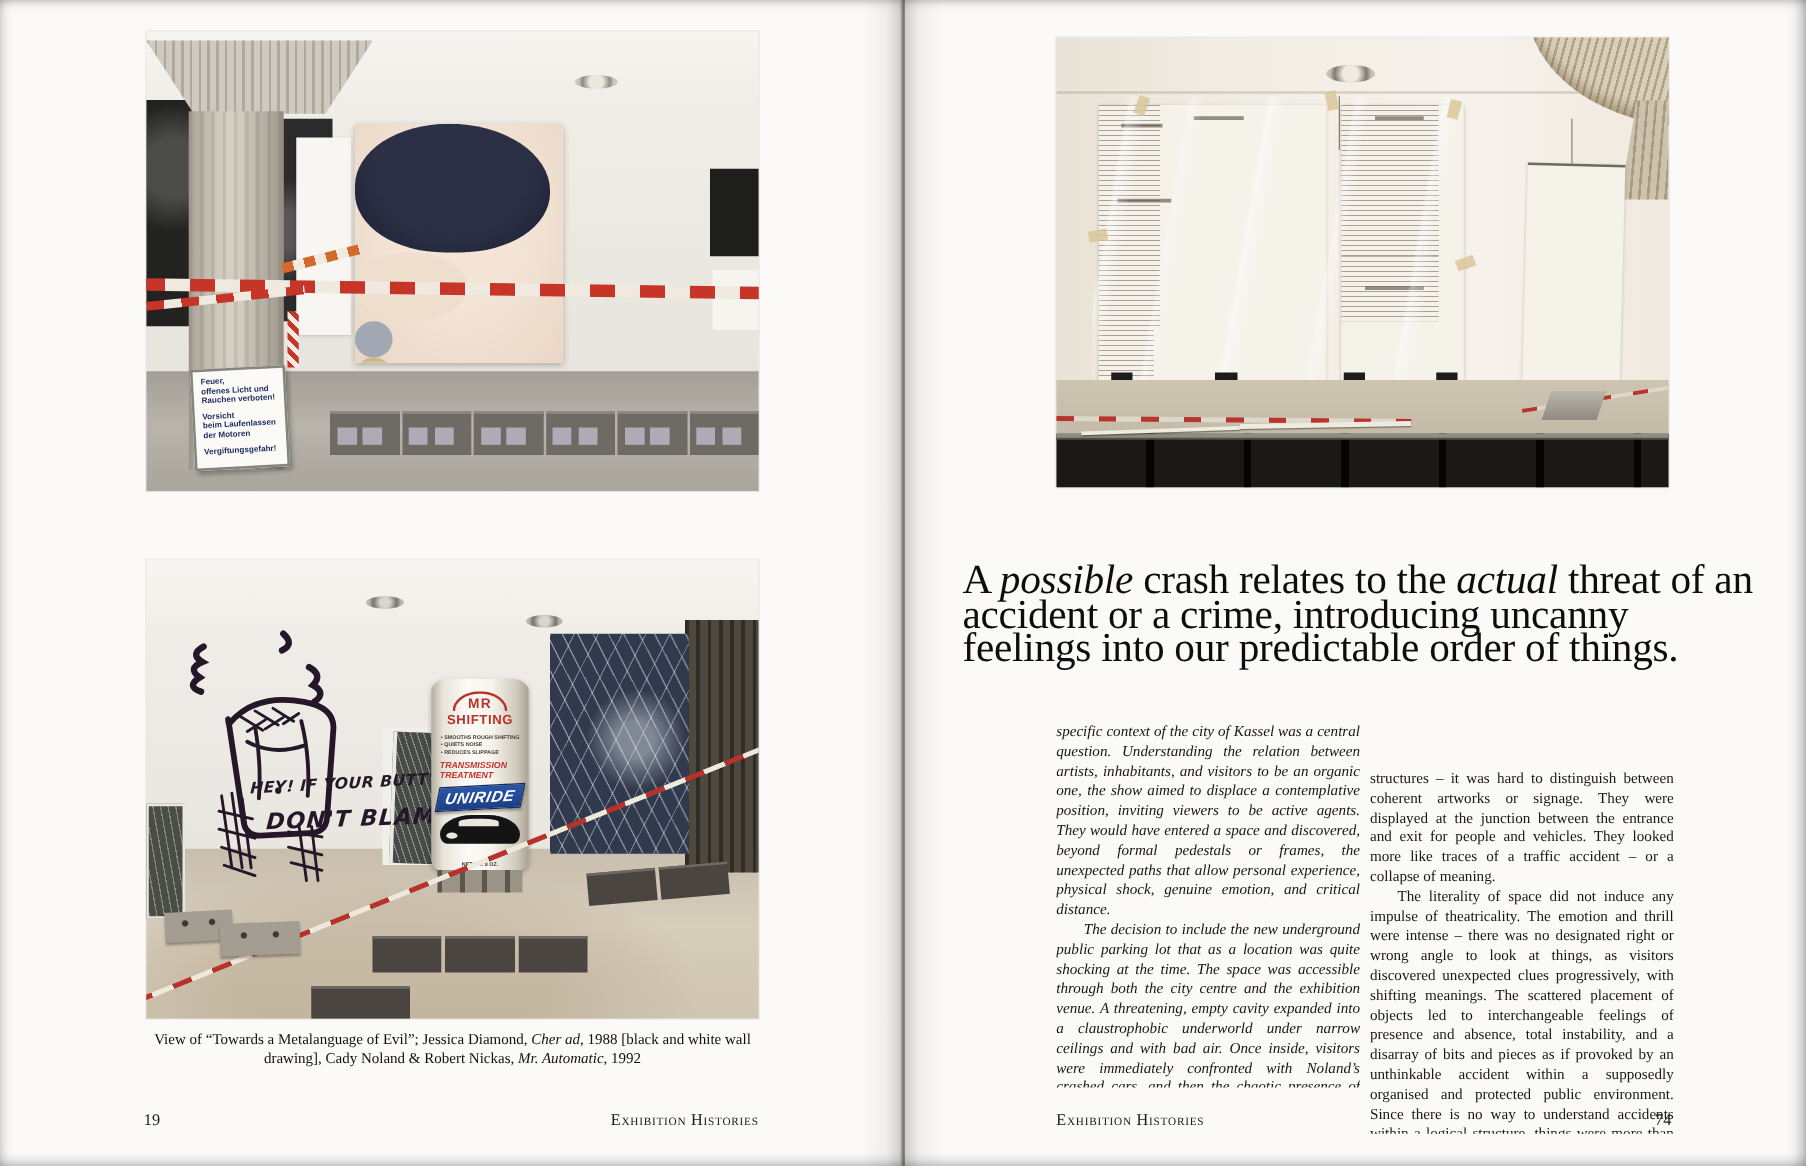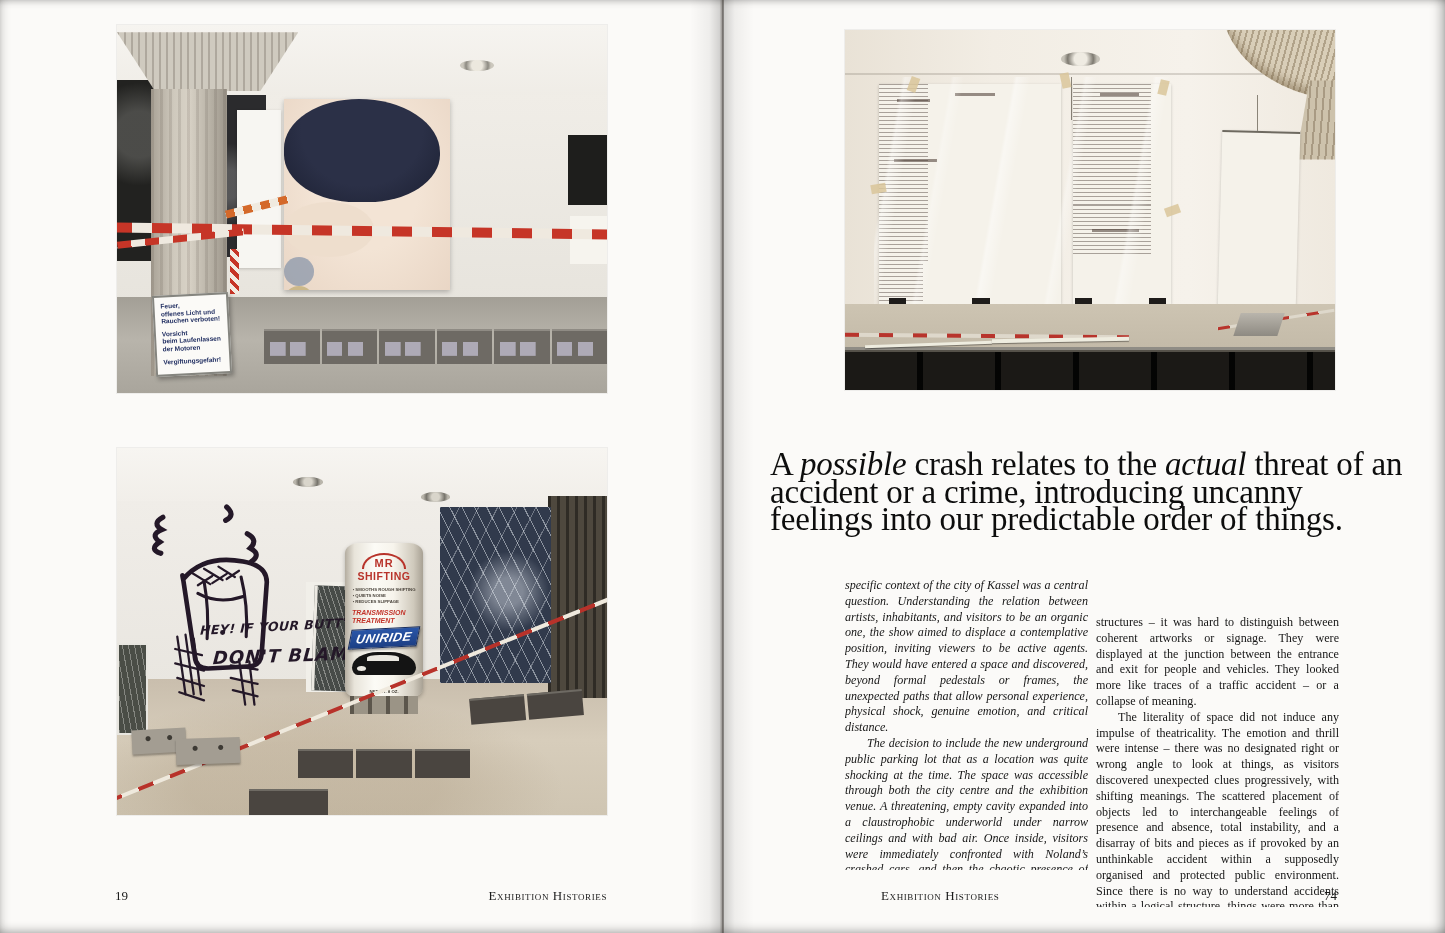--- a/index.html
+++ b/index.html
@@ -10,21 +10,21 @@
   .abs{position:absolute;}
   .gutter{position:absolute;left:690px;top:0;width:64px;height:100%;pointer-events:none;
     background:linear-gradient(90deg,rgba(0,0,0,0) 0%,rgba(0,0,0,.05) 30%,rgba(0,0,0,.16) 46%,
       rgba(75,70,65,.55) 50%,rgba(0,0,0,.18) 53%,rgba(0,0,0,.05) 70%,rgba(0,0,0,0) 100%);}
   .gutter::after{content:"";position:absolute;left:32px;top:0;width:2px;height:100%;background:rgba(60,55,50,.45);}
   .photo{position:absolute;overflow:hidden;background:#e9e6df;box-shadow:0 0 0 1px rgba(0,0,0,.05);}
   .photo > div, .photo span{position:absolute;}
   .caption{position:absolute;text-align:center;font-size:12px;line-height:15.2px;color:#101010;}
   .caption em{font-style:italic;}
   .footer{position:absolute;display:flex;justify-content:space-between;align-items:baseline;font-size:13px;color:#1a1a1a;}
-  .runhead{font-variant:small-caps;letter-spacing:.6px;margin-left:36px;}
+  .runhead{font-variant:small-caps;letter-spacing:.6px;}
   .pullquote{position:absolute;text-align:left;font-size:33px;line-height:27.5px;letter-spacing:-.2px;color:#0d0d0d;}
   .pullquote em{font-style:italic;}
   .bodycol{position:absolute;width:243px;font-size:12.1px;line-height:15.8px;text-align:justify;color:#161616;}
   .bodycol p{margin:0;}
   .bodycol p.indent{text-indent:22px;}
   .textlines{background-image:repeating-linear-gradient(180deg,rgba(75,62,55,.45) 0 1px,transparent 1px 4px);}
   .vtextlines{background-image:repeating-linear-gradient(90deg,rgba(75,62,55,.42) 0 1px,transparent 1px 4px);}
 
   
   .pA-ceiling{left:0;top:0;width:100%;height:20%;background:linear-gradient(180deg,#f6f4f0,#efece6);}
@@ -267,20 +267,23 @@
       </div>
       <div class="pB-row" style="left:72%;top:67%;width:23%;height:7%;transform:rotate(-5deg);">
         <i></i>
           <i></i>
       </div>
       <div class="pB-row" style="left:27%;top:93%;width:16%;height:7%;">
         <i></i>
       </div>
     </div>
 
+    <div class="caption" style="left:100px;top:824px;width:524px;">
+      <span>View of “Towards a Metalanguage of Evil”; Jessica Diamond, </span><em>Cher ad</em><span>, 1988 [black and white wall drawing], Cady Noland &amp; Robert Nickas, </span><em>Mr. Automatic</em><span>, 1992</span>
+    </div>
 
     <div class="footer" style="left:115px;top:888px;width:492px;">
       <span>19</span>
       <span class="runhead">Exhibition Histories</span>
     </div>
   </div>
 
   <div class="abs" style="left:733px;top:0;width:712px;height:933px;">
 
     <div class="photo" style="left:112px;top:30px;width:490px;height:360px;">

